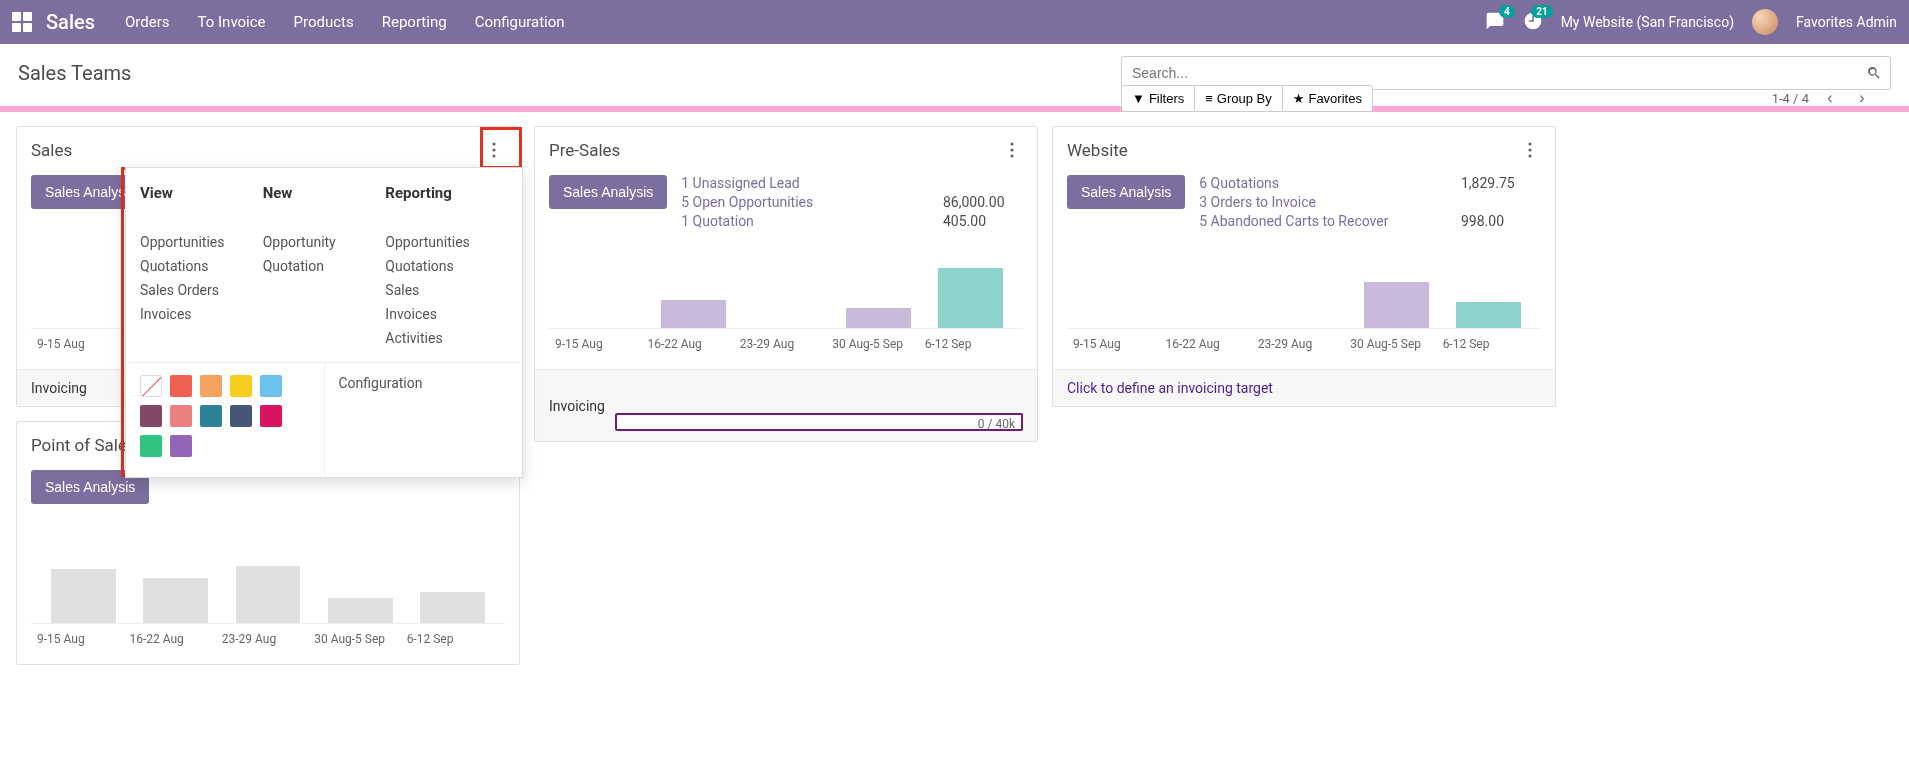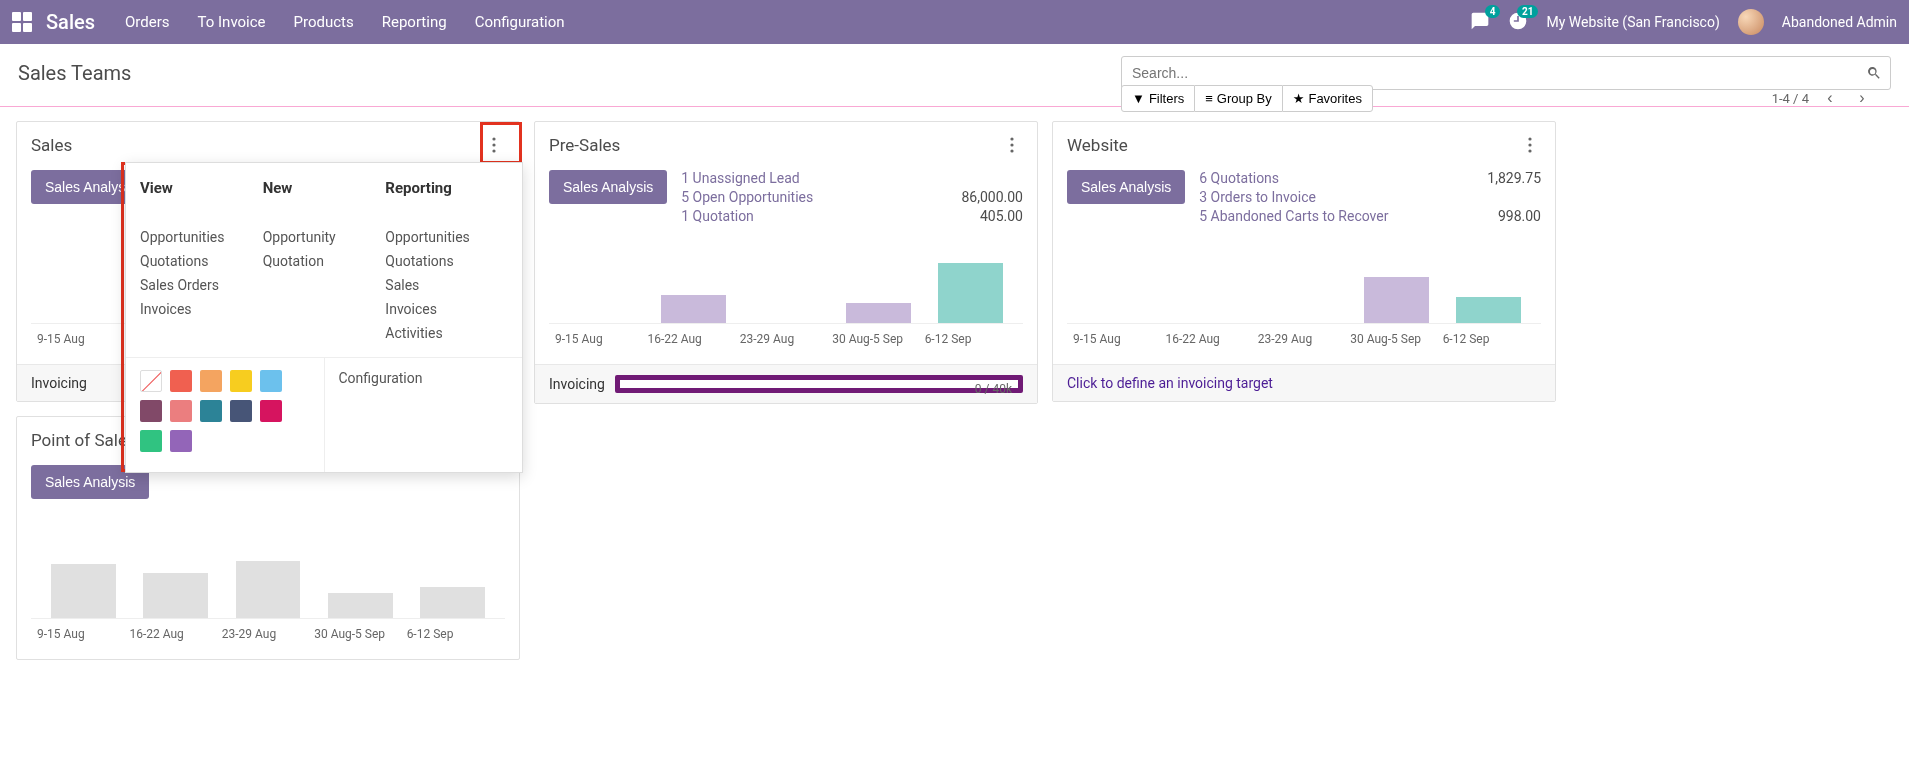--- a/index.html
+++ b/index.html
@@ -14,21 +14,21 @@
   .topnav .menu a { color: #fff; text-decoration: none; font-size: 15px; cursor: pointer; }
   .topnav .right { display: flex; align-items: center; gap: 18px; }
   .topnav .icon-badge { position: relative; cursor: pointer; }
   .topnav .badge { position: absolute; top: -6px; right: -10px; background: #00a09d; color: #fff; font-size: 10px; border-radius: 8px; padding: 1px 5px; font-weight: bold; }
   .topnav .chat-icon svg, .topnav .clock-icon svg { width: 20px; height: 20px; fill: #fff; }
   .topnav .company { font-size: 14px; cursor: pointer; }
   .topnav .avatar { width: 26px; height: 26px; border-radius: 50%; background: radial-gradient(circle at 30% 30%, #f8d8b8, #c8885f); cursor: pointer; }
   .topnav .username { font-size: 14px; cursor: pointer; }
   
   
-  .control-panel { padding: 12px 18px 8px; border-bottom: 1px solid #f9a8d4; }
+  .control-panel { padding: 12px 18px 8px; border-bottom: 6px solid #f9a8d4; }
   .cp-row1 { display: flex; align-items: center; margin-bottom: 8px; }
   .cp-title { font-size: 20px; color: #4c4c4c; flex: 1; }
   .cp-search { flex: 1; max-width: 770px; position: relative; margin-left: auto; }
   .cp-search input { width: 100%; height: 34px; padding: 6px 34px 6px 10px; border: 1px solid #ccc; border-radius: 3px; font-size: 14px; }
   .cp-search .search-btn { position: absolute; right: 0; top: 0; height: 34px; width: 34px; background: none; border: none; cursor: pointer; display: flex; align-items: center; justify-content: center; }
   .cp-row2 { display: flex; align-items: center; }
   .cp-filters { display: flex; gap: 0; margin-left: auto; }
   .cp-filters .fbtn { border: 1px solid #ccc; background: #fff; padding: 5px 10px; font-size: 13px; cursor: pointer; display: flex; align-items: center; gap: 4px; }
   .cp-filters .fbtn:first-child { border-radius: 3px 0 0 3px; }
   .cp-filters .fbtn:nth-child(2) { border-left: none; border-right: none; }
@@ -43,33 +43,33 @@
   .card { background: #fff; border: 1px solid #e0e0e0; border-radius: 2px; width: 504px; position: relative; }
   .card-hd { display: flex; align-items: center; padding: 12px 14px 6px; }
   .card-title { font-size: 17px; color: #4c4c4c; flex: 1; }
   .card-menu { width: 22px; height: 22px; cursor: pointer; display: flex; align-items: center; justify-content: center; }
   .card-body { padding: 8px 14px 10px; }
   .card-top { display: flex; gap: 14px; margin-bottom: 12px; min-height: 64px; }
   .btn-primary { background: #7c6e9e; color: #fff; border: none; padding: 8px 14px; border-radius: 3px; font-size: 14px; cursor: pointer; height: 34px; white-space: nowrap; }
   .card-links { flex: 1; display: flex; flex-direction: column; gap: 3px; }
   .card-links .linkrow { display: flex; gap: 28px; }
   .card-links a { color: #7c6e9e; text-decoration: none; font-size: 14px; cursor: pointer; flex: 1; }
-  .card-links .val { color: #4c4c4c; font-size: 14px; text-align: right; min-width: 80px; }
+  .card-links .val { color: #4c4c4c; font-size: 14px; text-align: left; min-width: 80px; }
   
   .chart { display: flex; align-items: flex-end; height: 78px; gap: 0; border-bottom: 1px solid #eee; padding: 0 6px; margin-bottom: 4px; }
   .chart .bar-col { flex: 1; display: flex; flex-direction: column; align-items: center; justify-content: flex-end; height: 100%; }
   .chart .bar { width: 70%; background: #e0e0e0; }
   .bar.mauve { background: #c9badb; }
   .bar.teal { background: #8fd4cc; }
   .chart-labels { display: flex; padding: 4px 6px 8px; }
   .chart-labels span { flex: 1; text-align: left; font-size: 12px; color: #666; }
   
   .card-ft { background: #f7f7f7; border-top: 1px solid #e8e8e8; padding: 10px 14px; display: flex; align-items: center; gap: 10px; font-size: 14px; color: #333; }
   .card-ft a { color: #4c1d95; text-decoration: none; cursor: pointer; }
-  .progress { flex: 1; height: 18px; background: #fff; border: 5px solid #701a75; border-radius: 2px; position: relative; }
+  .progress { flex: 1; height: 18px; background: #fff; border: 2px solid #701a75; border-radius: 2px; position: relative; margin-top: 33px; }
   .progress .pg-text { position: absolute; right: 6px; top: 0; font-size: 12px; line-height: 18px; color: #666; }
   
   
   .popup { position: absolute; top: 40px; left: 108px; background: #fff; border: 1px solid #ddd; box-shadow: 0 4px 14px rgba(0,0,0,0.15); width: 398px; z-index: 100; }
   .popup-hl { position: absolute; border: 3px solid #e2321f; pointer-events: none; }
   .popup-cols { display: flex; padding: 16px 14px 12px; }
   .popup-cols .col { flex: 1; }
   .popup-cols h4 { font-size: 15px; font-weight: bold; color: #333; margin-bottom: 28px; }
   .popup-cols .mi { display: block; font-size: 14px; color: #555; text-decoration: none; padding: 4px 0; cursor: pointer; }
   .popup-bottom { display: flex; border-top: 1px solid #eee; }
@@ -110,21 +110,21 @@
       <span class="badge">4</span>
     </div>
     <div class="icon-badge clock-icon">
       <svg viewBox="0 0 24 24">
           <path d="M12 2a10 10 0 100 20 10 10 0 000-20zm1 11H7v-2h4V6h2v7z"></path>
         </svg>
       <span class="badge">21</span>
     </div>
     <div class="company">My Website (San Francisco)</div>
     <div class="avatar"></div>
-    <div class="username">Abandoned Admin</div>
+    <div class="username">Favorites Admin</div>
   </div>
 </div>
 
 <div class="control-panel">
   <div class="cp-row1">
     <div class="cp-title">Sales Teams</div>
     <div class="cp-search">
       <input type="text" placeholder="Search..." style="">
       <button class="search-btn">
         <svg width="16" height="16" viewBox="0 0 24 24" fill="#666">

